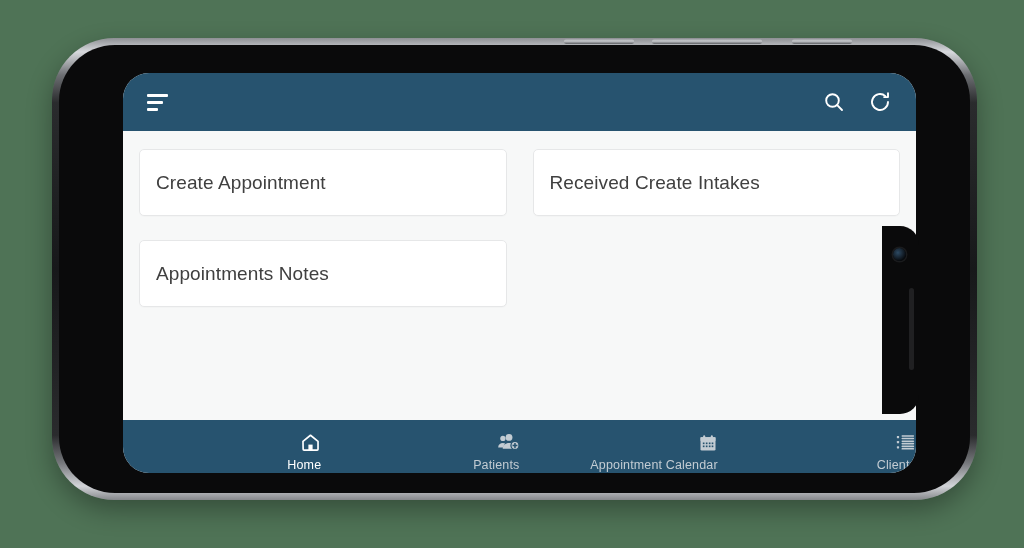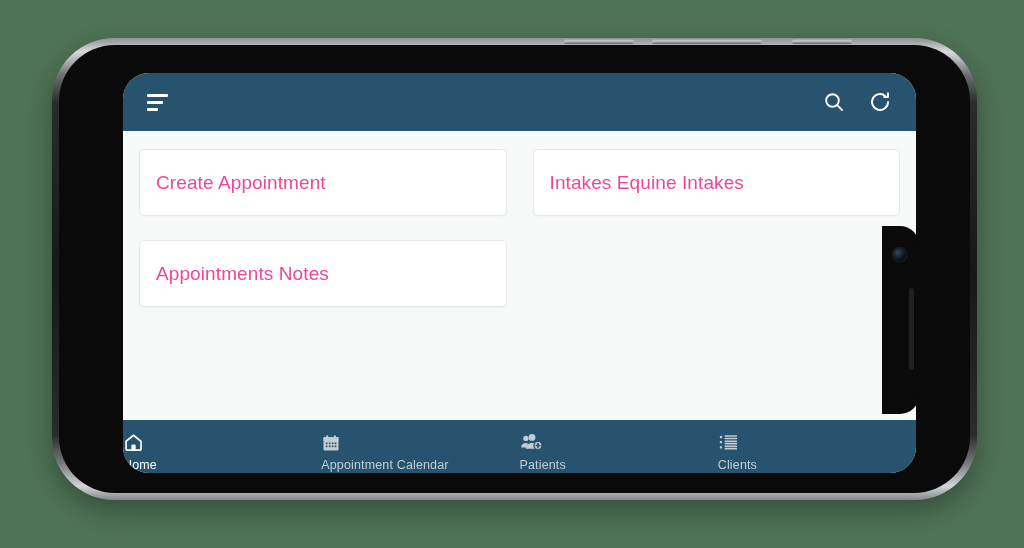--- a/index.html
+++ b/index.html
@@ -135,37 +135,37 @@
     height: 67px;
     display: flex;
     align-items: center;
     padding: 0 16px;
     box-sizing: border-box;
     cursor: pointer;
     box-shadow: 0 1px 1px rgba(0,0,0,.02);
   }
   .card-label {
     font-size: 19px;
-    color: #ec4899;
+    color: #404040;
     letter-spacing: .1px;
   }
 
   
   .bottom-nav {
     position: relative;
     height: 63px;
     background: #27536f;
     display: flex;
     align-items: stretch;
   }
   .nav-item {
     flex: 1;
     display: flex;
     flex-direction: column;
-    align-items: flex-start;
+    align-items: flex-end;
     justify-content: center;
     gap: 4px;
     cursor: pointer;
     position: relative;
   }
   .nav-icon { height: 22px; display: flex; align-items: center; justify-content: center; }
   .nav-icon svg { display: block; }
   .nav-label {
     font-size: 12.5px;
     color: #c3ccd3;
@@ -220,41 +220,56 @@
           <div class="card-grid">
 
             <div class="card">
               <span class="card-label">Create Appointment</span>
             </div>
 
 
 
 
             <div class="card">
-              <span class="card-label">Intakes Equine Intakes</span>
+              <span class="card-label">Received Create Intakes</span>
             </div>
 
             <div class="card">
               <span class="card-label">Appointments Notes</span>
             </div>
 
           </div>
         </div>
 
         <div class="bottom-nav">
 
           <div class="nav-item active">
             <span class="nav-icon">
               <svg width="21" height="21" viewBox="0 0 24 24" fill="none" stroke="#ffffff" stroke-width="1.9" stroke-linejoin="round" stroke-linecap="round">
                 <path d="M3.4 10.6 12 3.7l8.6 6.9v9.2a1 1 0 0 1-1 1h-15a1 1 0 0 1-1-1z"></path>
                 <rect x="9.6" y="14.4" width="4.8" height="6.4" fill="#ffffff" stroke="none"></rect>
               </svg>
             </span>
             <span class="nav-label">Home</span>
 
+          </div>
+
+          <div class="nav-item">
+            <span class="nav-icon">
+              <svg width="23" height="21" viewBox="0 0 26 24" fill="#c3ccd3">
+                <circle cx="6.6" cy="7.4" r="3"></circle>
+                <path d="M1.2 17.6c0-3 2.4-5 5.4-5 1 0 1.9.2 2.7.6-1.2 1-1.9 2.5-1.9 4.4z"></path>
+                <circle cx="13.6" cy="6.2" r="3.9"></circle>
+                <path d="M6.4 19.2c0-4 3.2-6.6 7.2-6.6s7.2 2.6 7.2 6.6z"></path>
+                <circle cx="20.4" cy="15.4" r="4.6" fill="#c3ccd3" stroke="#27536f" stroke-width="1.5"></circle>
+                <rect x="19.5" y="12.6" width="1.8" height="5.6" fill="#27536f"></rect>
+                <rect x="17.6" y="14.5" width="5.6" height="1.8" fill="#27536f"></rect>
+              </svg>
+            </span>
+            <span class="nav-label">Patients</span>
           </div>
 
           <div class="nav-item">
             <span class="nav-icon">
               <svg width="20" height="20" viewBox="0 0 24 24">
                 <rect x="3" y="5" width="18" height="16" rx="1.6" fill="#c3ccd3"></rect>
                 <rect x="3" y="5" width="18" height="4.4" fill="#c3ccd3"></rect>
                 <rect x="6.2" y="2.6" width="2.4" height="4" rx="1.2" fill="#c3ccd3"></rect>
                 <rect x="15.4" y="2.6" width="2.4" height="4" rx="1.2" fill="#c3ccd3"></rect>
                 <g fill="#27536f">
@@ -267,35 +282,20 @@
                   <rect x="13" y="15" width="2" height="2"></rect>
                   <rect x="16.4" y="15" width="2" height="2"></rect>
                 </g>
               </svg>
             </span>
             <span class="nav-label">Appointment Calendar</span>
           </div>
 
           <div class="nav-item">
             <span class="nav-icon">
-              <svg width="23" height="21" viewBox="0 0 26 24" fill="#c3ccd3">
-                <circle cx="6.6" cy="7.4" r="3"></circle>
-                <path d="M1.2 17.6c0-3 2.4-5 5.4-5 1 0 1.9.2 2.7.6-1.2 1-1.9 2.5-1.9 4.4z"></path>
-                <circle cx="13.6" cy="6.2" r="3.9"></circle>
-                <path d="M6.4 19.2c0-4 3.2-6.6 7.2-6.6s7.2 2.6 7.2 6.6z"></path>
-                <circle cx="20.4" cy="15.4" r="4.6" fill="#c3ccd3" stroke="#27536f" stroke-width="1.5"></circle>
-                <rect x="19.5" y="12.6" width="1.8" height="5.6" fill="#27536f"></rect>
-                <rect x="17.6" y="14.5" width="5.6" height="1.8" fill="#27536f"></rect>
-              </svg>
-            </span>
-            <span class="nav-label">Patients</span>
-          </div>
-
-          <div class="nav-item">
-            <span class="nav-icon">
               <svg width="21" height="19" viewBox="0 0 24 22" fill="#c3ccd3">
                 <rect x="2" y="3.4" width="2.6" height="2.6" rx=".5"></rect>
                 <rect x="2" y="9.4" width="2.6" height="2.6" rx=".5"></rect>
                 <rect x="2" y="15.4" width="2.6" height="2.6" rx=".5"></rect>
                 <rect x="7.4" y="2.6" width="14.6" height="1.8" rx=".8"></rect>
                 <rect x="7.4" y="5.4" width="14.6" height="1.8" rx=".8"></rect>
                 <rect x="7.4" y="8.6" width="14.6" height="1.8" rx=".8"></rect>
                 <rect x="7.4" y="11.4" width="14.6" height="1.8" rx=".8"></rect>
                 <rect x="7.4" y="14.6" width="14.6" height="1.8" rx=".8"></rect>
                 <rect x="7.4" y="17.4" width="14.6" height="1.8" rx=".8"></rect>

